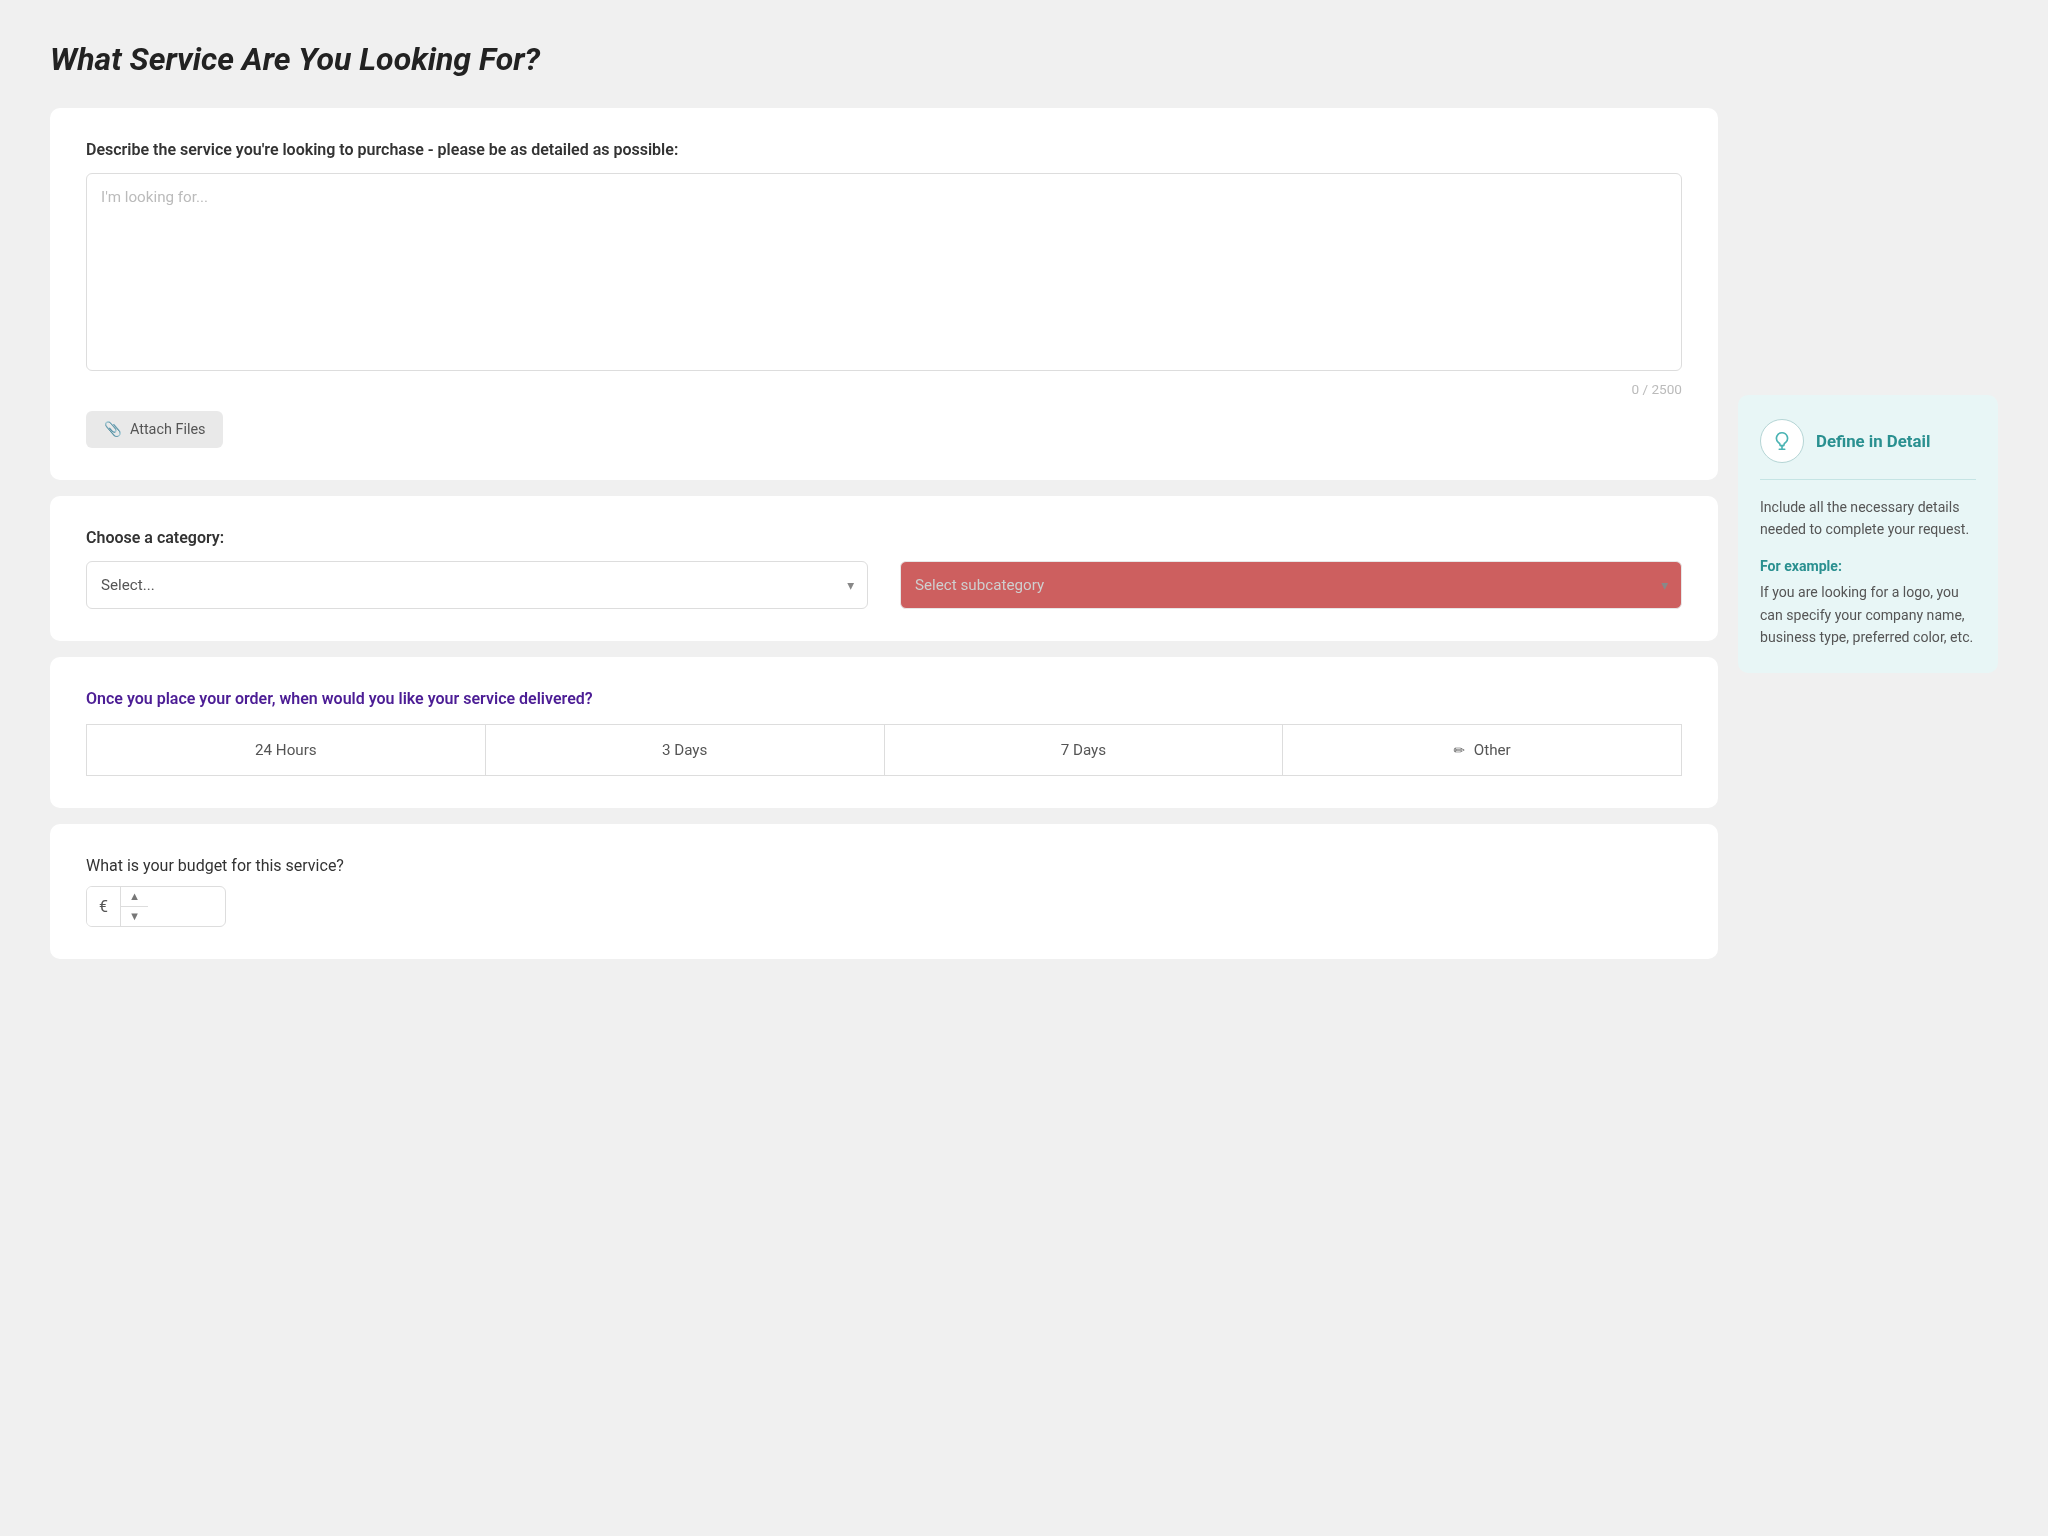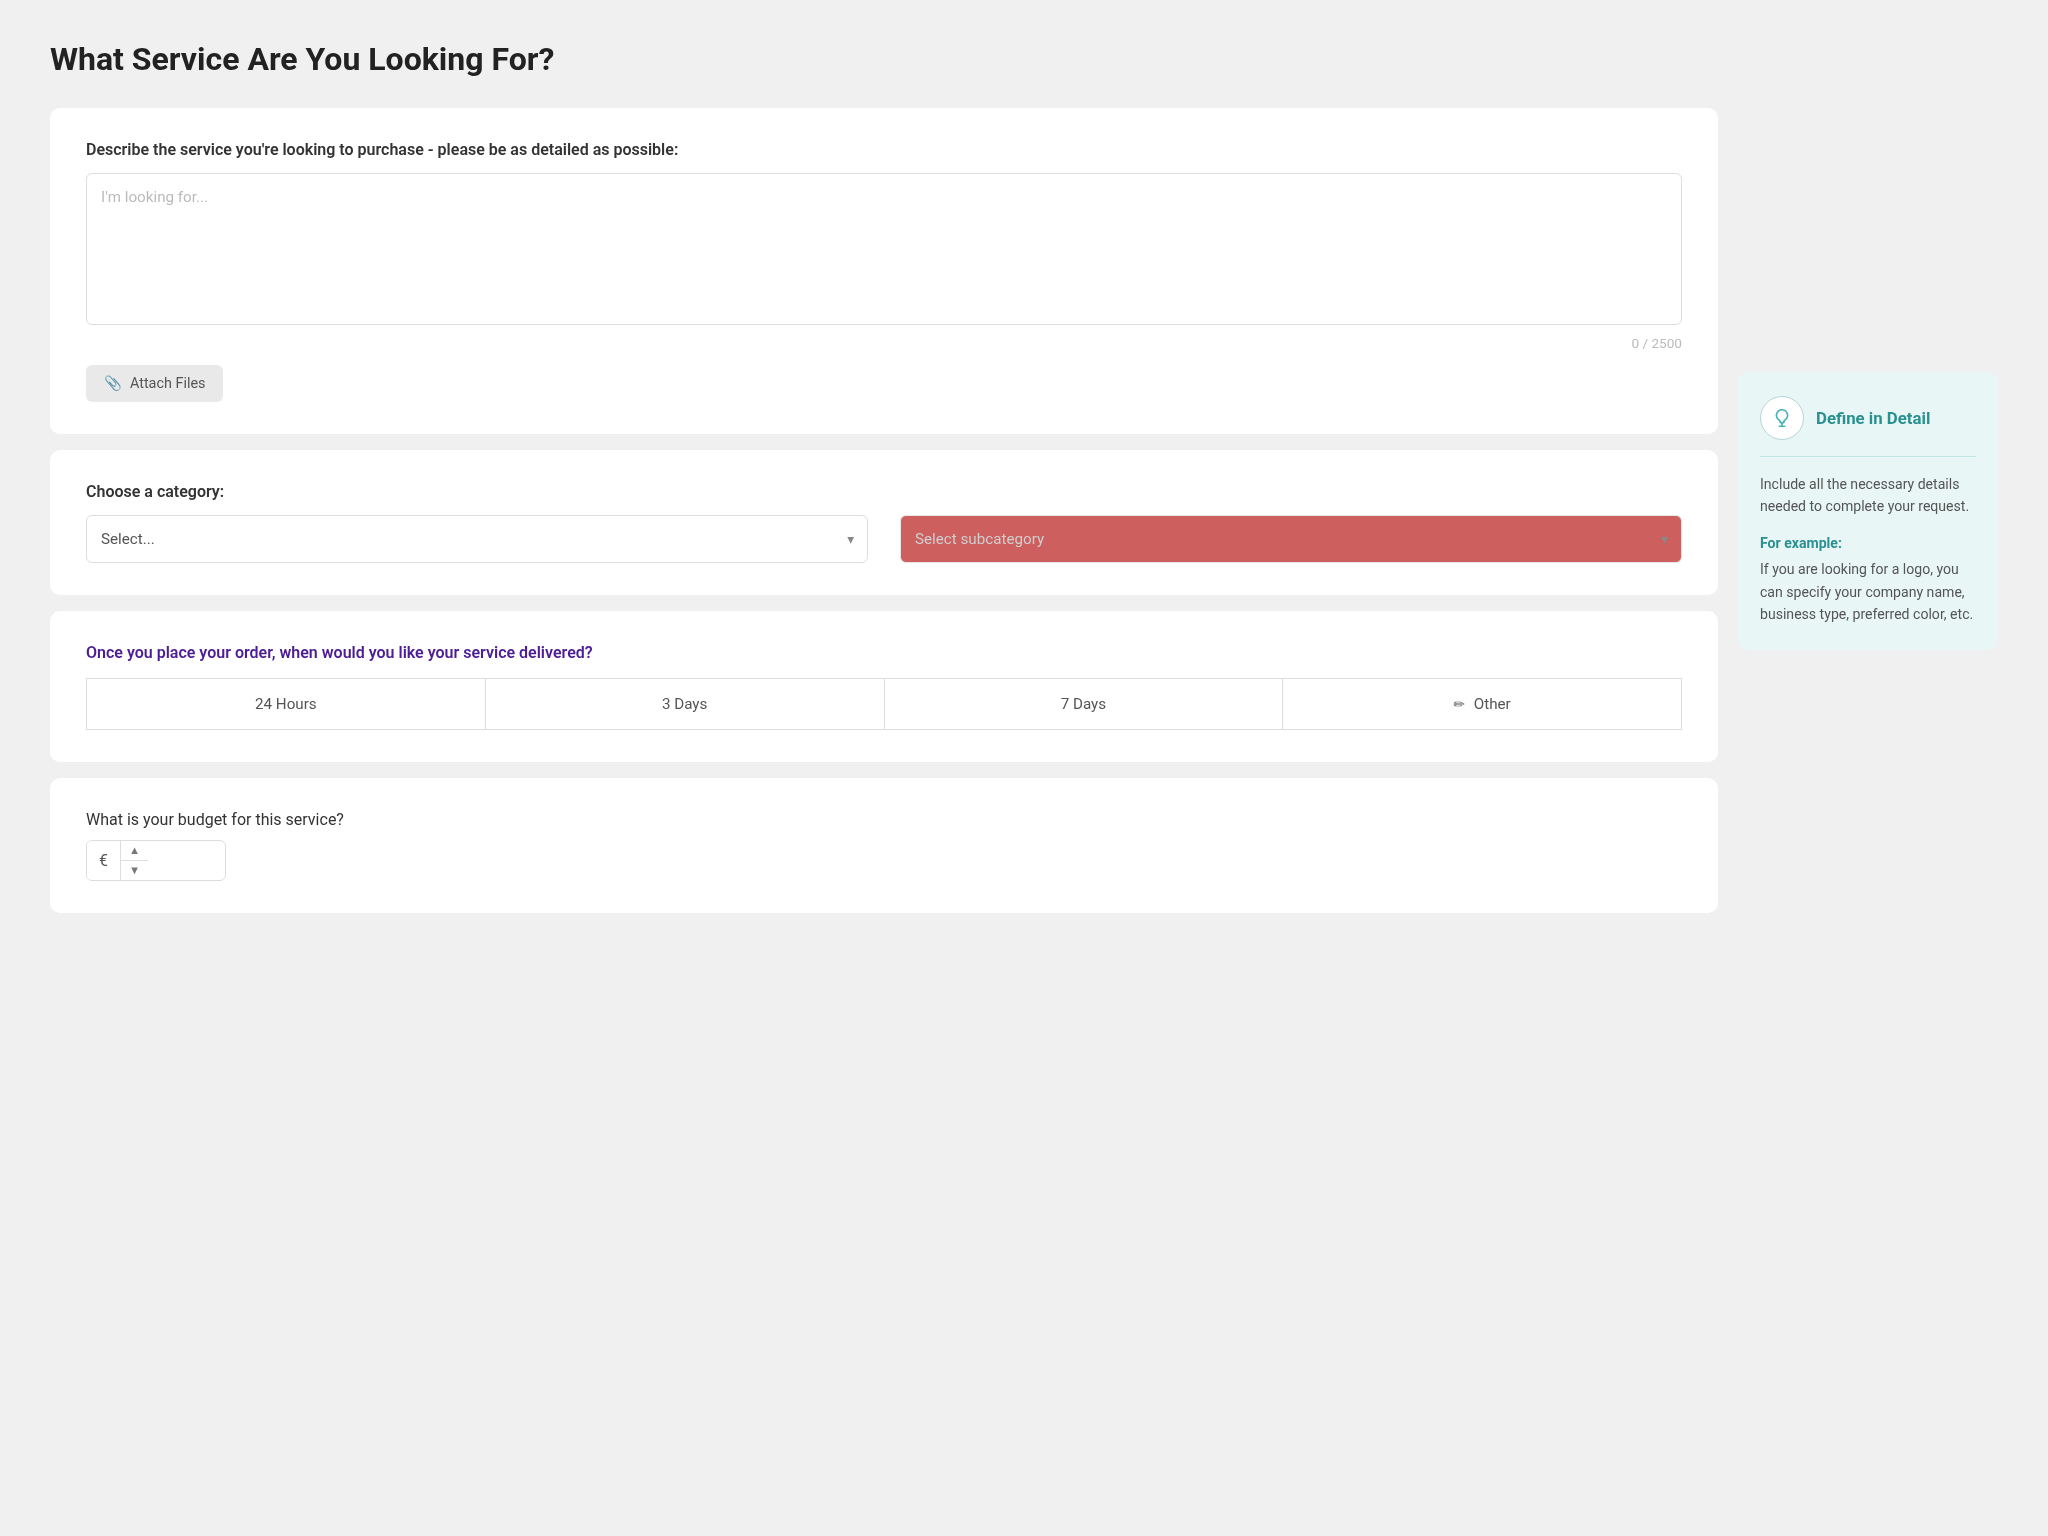--- a/index.html
+++ b/index.html
@@ -7,20 +7,21 @@
       font-family: -apple-system, BlinkMacSystemFont, 'Segoe UI', Roboto, sans-serif;
       background: #f0f0f0;
       padding: 40px 50px;
       color: #333;
     }
     h1 {
       font-size: 2rem;
       font-weight: 700;
       color: #222;
       margin-bottom: 30px;
+      font-style: italic;
     }
     .layout {
       display: flex;
       gap: 20px;
       align-items: center;
     }
     .main-col {
       flex: 1;
       display: flex;
       flex-direction: column;
@@ -36,21 +37,21 @@
       padding: 32px 36px;
     }
     .section-label {
       font-size: 1rem;
       font-weight: 600;
       color: #333;
       margin-bottom: 14px;
     }
     textarea {
       width: 100%;
-      height: 152px;
+      height: 198px;
       border: 1px solid #ddd;
       border-radius: 6px;
       padding: 14px;
       font-size: 0.95rem;
       color: #aaa;
       resize: none;
       outline: none;
       font-family: inherit;
     }
     textarea::placeholder { color: #bbb; }

